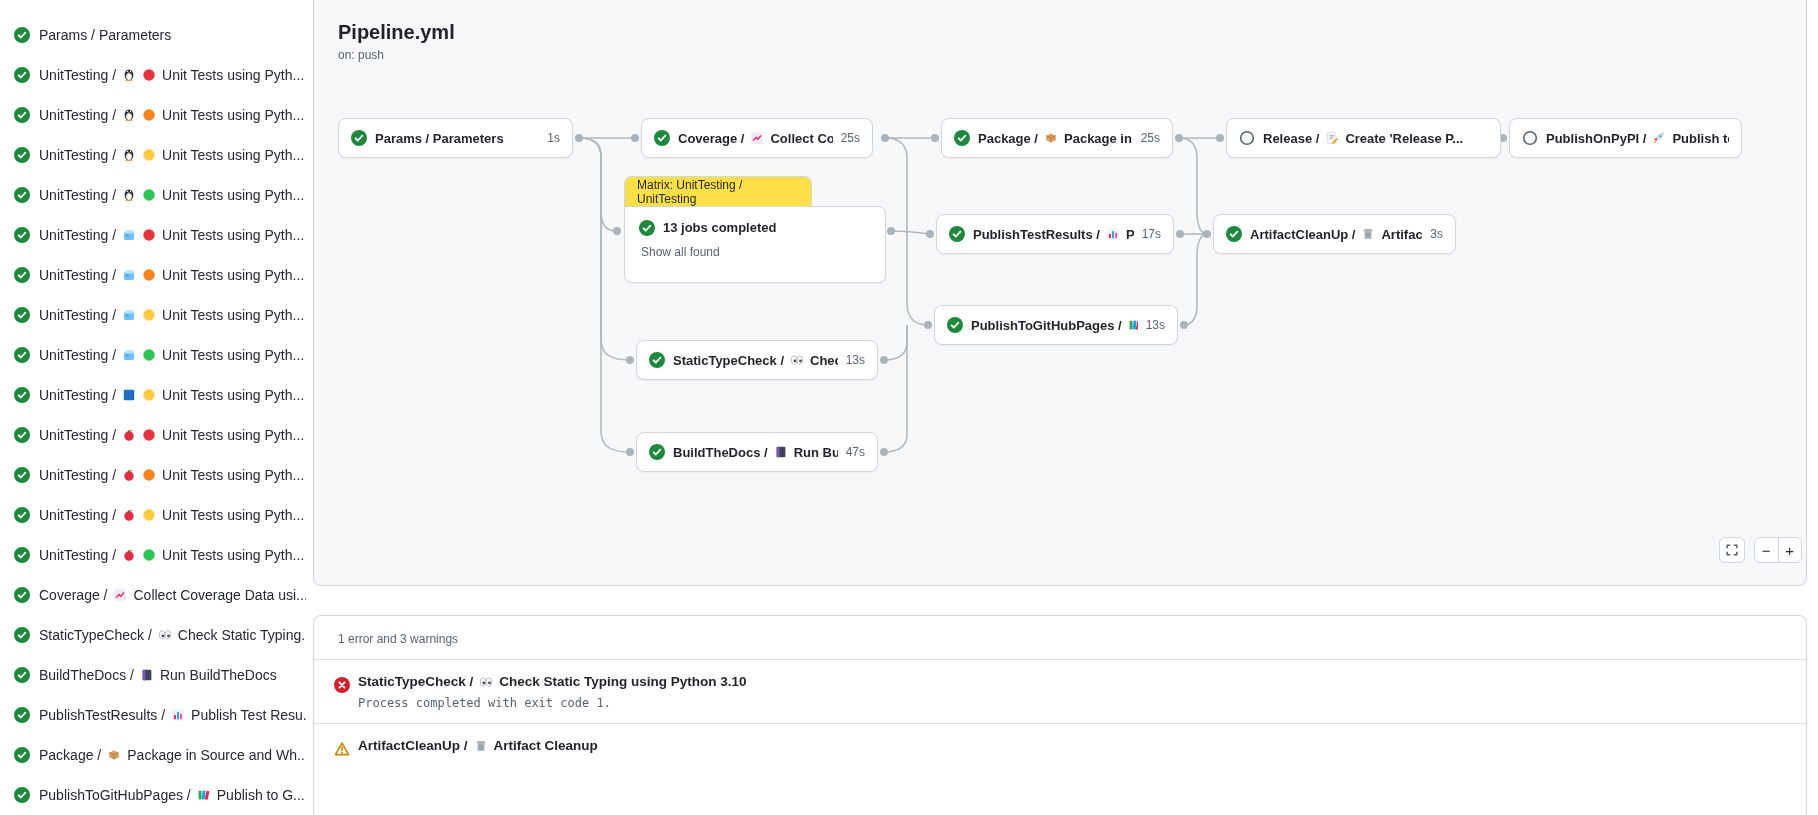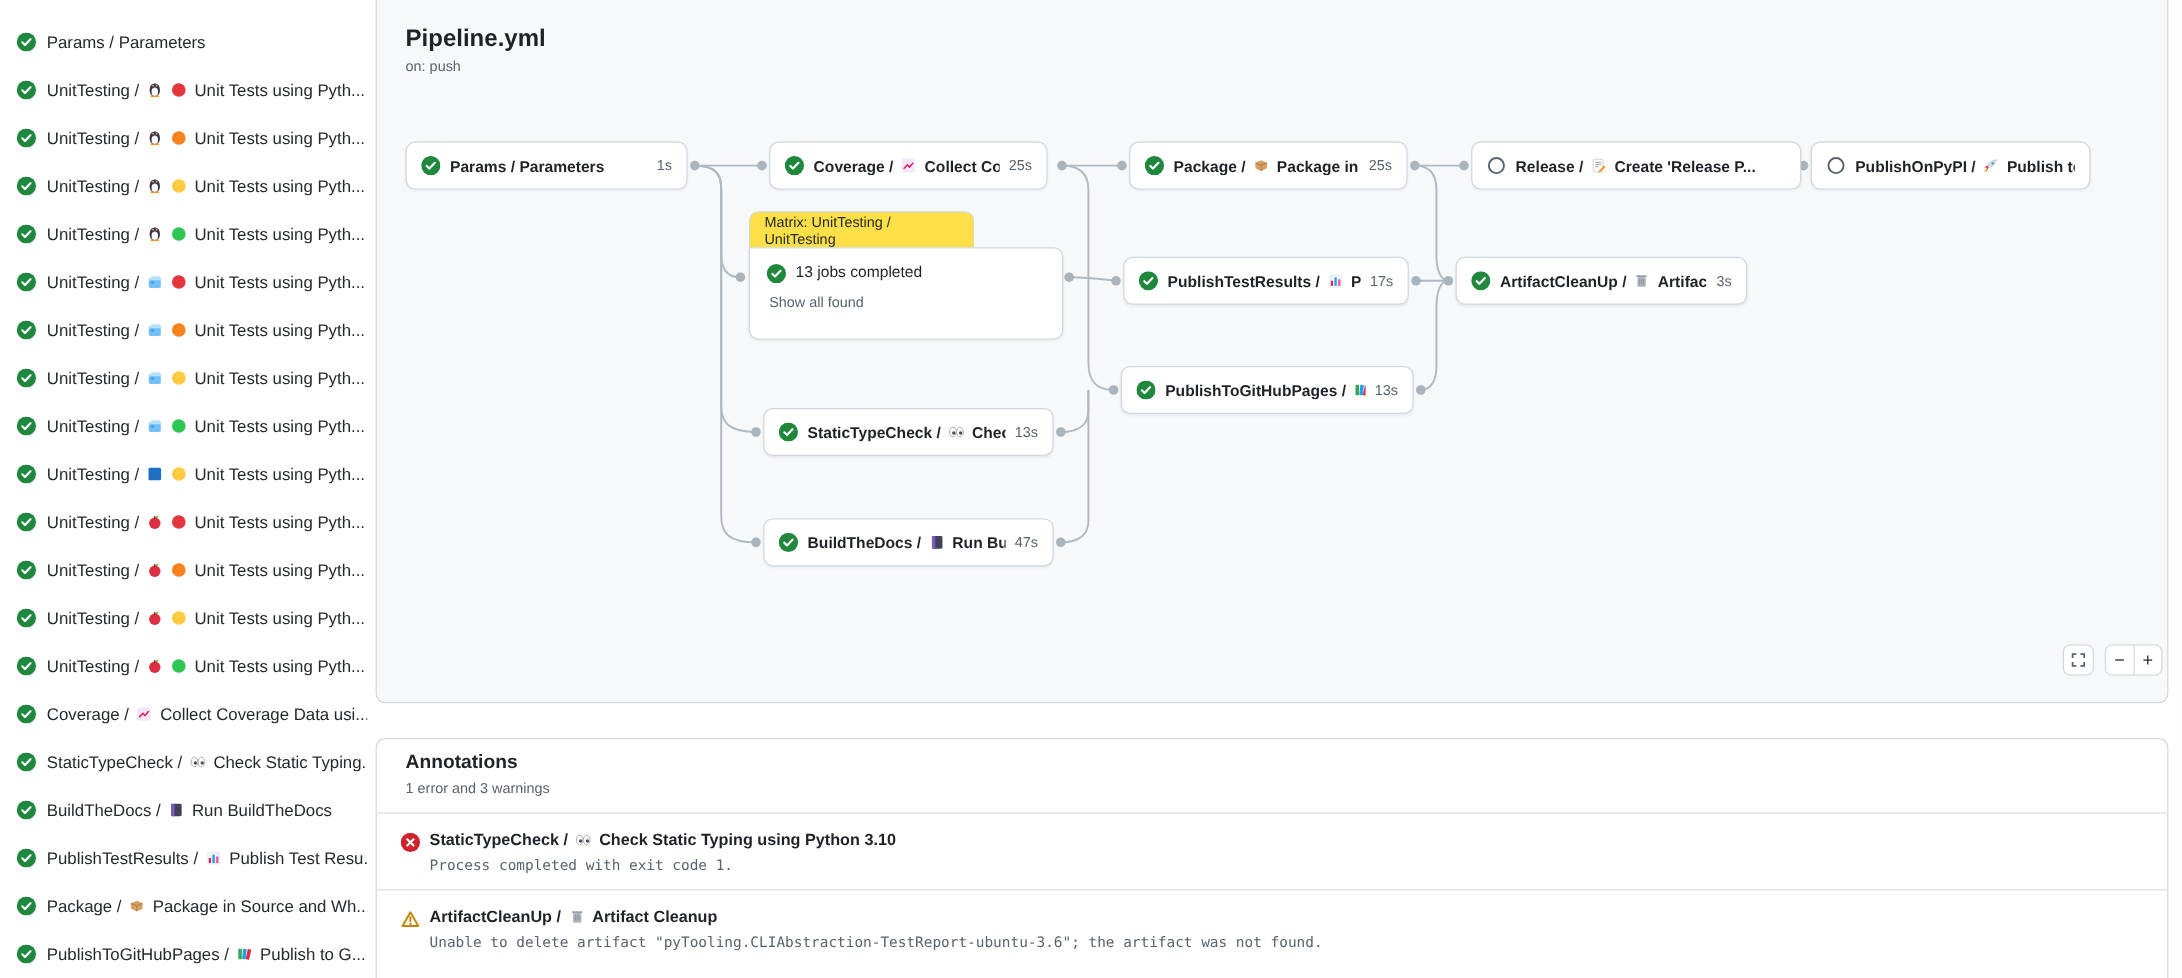--- a/index.html
+++ b/index.html
@@ -22,21 +22,21 @@
     box-shadow:0 1px 2px rgba(31,35,40,.06);cursor:pointer;}
   .n-label{display:flex;align-items:center;gap:6px;font-size:13px;font-weight:600;color:#1f2328;
     white-space:nowrap;overflow:hidden;flex:1;min-width:0;}
   .n-dur{font-size:12px;font-weight:400;color:#59636e;flex:none;margin-left:auto;}
   #matrix-tab{position:absolute;left:310px;top:185px;width:188px;height:30px;background:#fde047;
     border:1px solid #d0d7de;border-bottom:none;border-radius:8px 8px 0 0;box-sizing:border-box;
     display:flex;align-items:center;padding:0 12px;font-size:12px;color:#24292f;}
   #matrix-body{position:absolute;left:310px;top:215px;width:262px;height:77px;background:#fff;
     border:1px solid #d0d7de;border-radius:0 8px 8px 8px;box-sizing:border-box;
     box-shadow:0 1px 2px rgba(31,35,40,.06);padding:12px 14px 0 14px;}
-  #matrix-summary-row{display:flex;gap:8px;font-size:13px;font-weight:400;color:#1f2328;}
+  #matrix-summary-row{display:flex;align-items:center;gap:8px;font-size:13px;font-weight:700;color:#1f2328;}
   #matrix-link{margin-top:9px;margin-left:2px;font-size:12px;color:#59636e;cursor:pointer;}
   .ctrl-btn{position:absolute;background:#fff;border:1px solid #d0d7de;border-radius:6px;box-sizing:border-box;
     display:flex;align-items:center;justify-content:center;cursor:pointer;color:#24292f;}
   #fullscreen-btn{left:1405px;top:546px;width:26px;height:26px;}
   #zoom-group{position:absolute;left:1440px;top:546px;width:48px;height:26px;background:#fff;
     border:1px solid #d0d7de;border-radius:6px;box-sizing:border-box;display:flex;}
   .zoom-btn{flex:1;display:flex;align-items:center;justify-content:center;font-size:15px;color:#24292f;cursor:pointer;}
   #zoom-out-btn{border-right:1px solid #d0d7de;}
   
   #annotations-panel{position:absolute;left:313px;top:615px;width:1494px;height:230px;background:#fff;
@@ -616,21 +616,20 @@
     </svg>
   </div>
   <div id="zoom-group">
     <div id="zoom-out-btn" class="zoom-btn">−</div>
     <div id="zoom-in-btn" class="zoom-btn">+</div>
   </div>
 </div>
 
 <div id="annotations-panel">
   <div id="ann-header">
-    <div id="ann-title">Annotations</div>
     <div id="ann-subtitle">1 error and 3 warnings</div>
   </div>
   <div id="ann-list">
       <div class="ann-row">
         <span class="sev"><svg class="icn" width="16" height="16" viewBox="0 0 16 16">
             <circle cx="8" cy="8" r="8" fill="#cf222e"></circle>
             <path d="M5.4 5.4l5.2 5.2M10.6 5.4l-5.2 5.2" stroke="#fff" stroke-width="1.8" stroke-linecap="round"></path>
           </svg></span>
         <span class="ann-body">
           <span class="ann-job">
@@ -655,17 +654,16 @@
         <span class="ann-body">
           <span class="ann-job">
             <span class="t">ArtifactCleanUp /</span>
             <svg class="icn" width="14" height="14" viewBox="0 0 16 16">
               <rect x="4" y="4.4" width="8" height="9.2" rx="1" fill="#b0b7bf"></rect>
               <rect x="3" y="2.7" width="10" height="1.7" rx=".8" fill="#9aa1a9"></rect>
               <path d="M6.2 6.4v5.2M8 6.4v5.2M9.8 6.4v5.2" stroke="#8a9199" stroke-width=".9"></path>
             </svg>
             <span class="t">Artifact Cleanup</span>
           </span>
-          <div class="ann-msg">Unable to delete artifact "pyTooling.CLIAbstraction-TestReport-ubuntu-3.6"; the artifact was not found.</div>
         </span>
       </div>
     </div>
 </div>
 
 </body></html>

